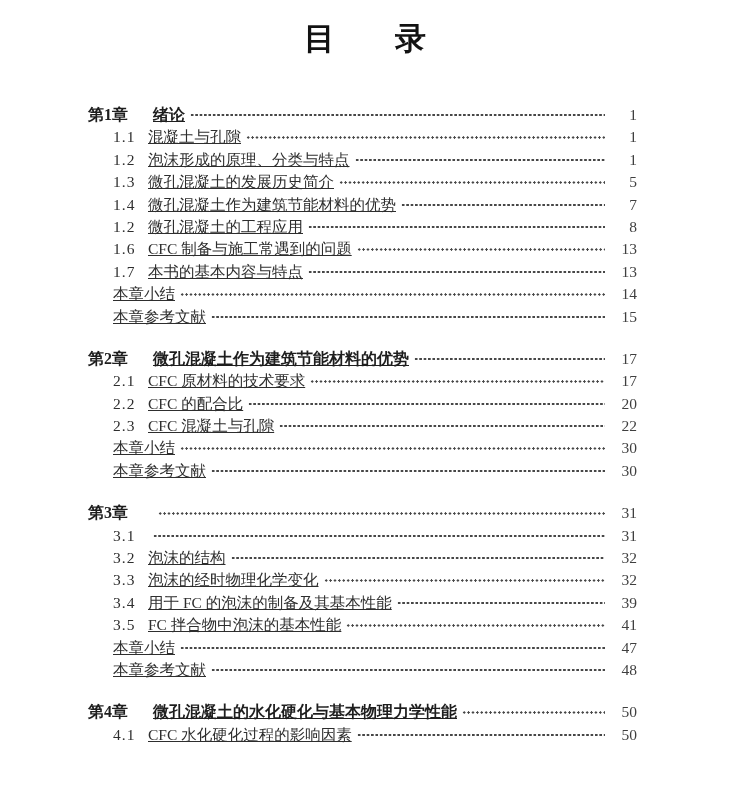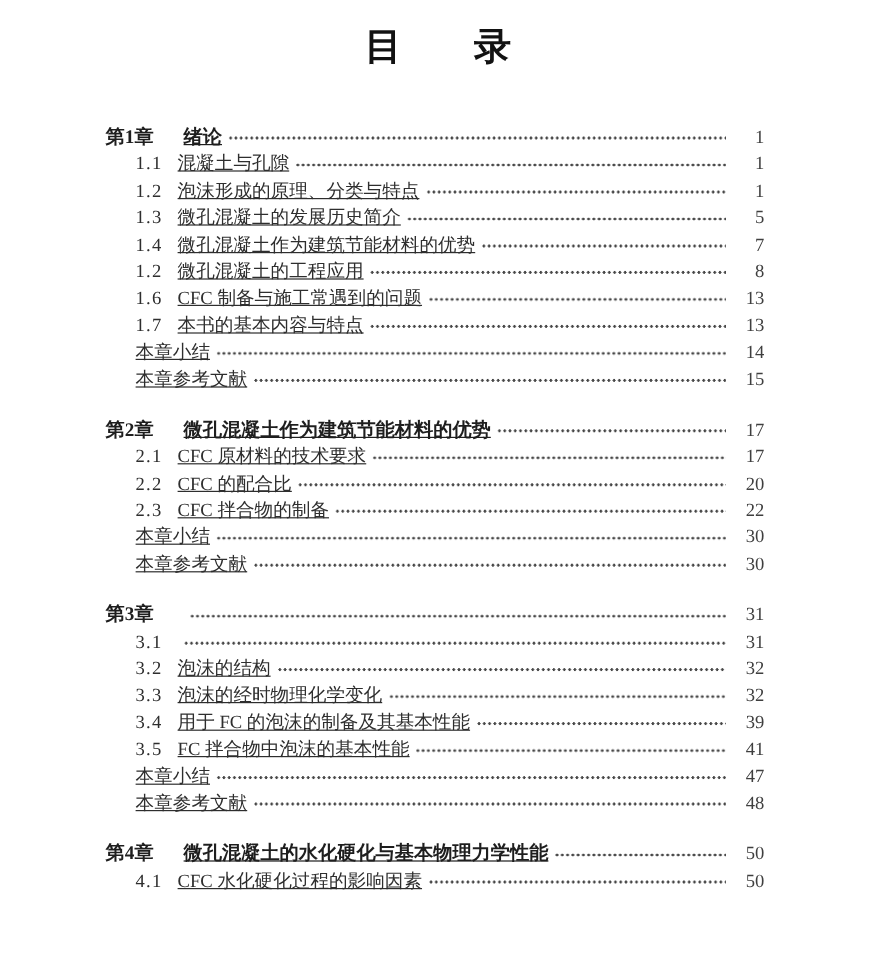--- a/index.html
+++ b/index.html
@@ -150,21 +150,21 @@
           <span class="pagenum">17</span>
         </div>
         <div class="row item">
           <span class="num">2.2</span>
           <span class="entry-text">CFC 的配合比</span>
           <span class="leader"></span>
           <span class="pagenum">20</span>
         </div>
         <div class="row item">
           <span class="num">2.3</span>
-          <span class="entry-text">CFC 拌合物的制备</span>
+          <span class="entry-text">CFC 混凝土与孔隙</span>
           <span class="leader"></span>
           <span class="pagenum">22</span>
         </div>
         <div class="row item">
           <span class="entry-text">本章小结</span>
           <span class="leader"></span>
           <span class="pagenum">30</span>
         </div>
         <div class="row item">
           <span class="entry-text">本章参考文献</span>

